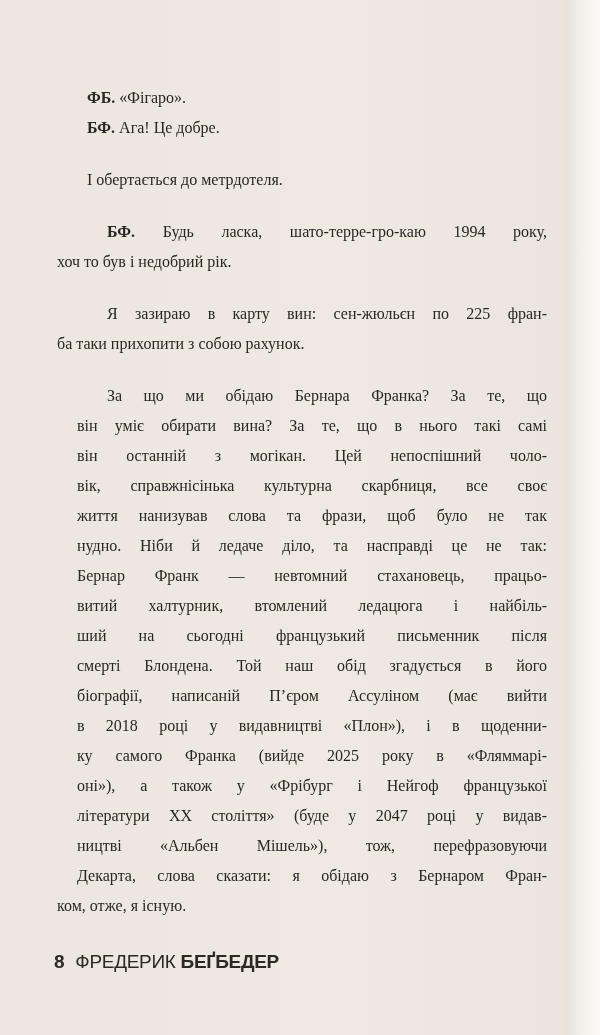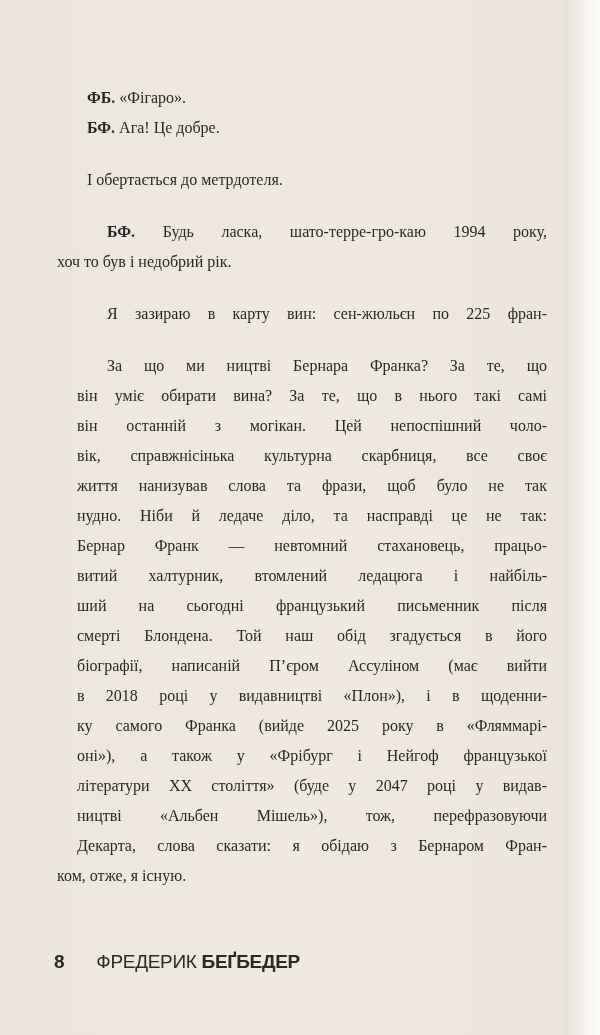--- a/index.html
+++ b/index.html
@@ -26,44 +26,45 @@
     .just { text-align: justify; text-align-last: justify; white-space: normal; margin-left: 20px; }
     .indent { padding-left: 30px; }
     .gap { height: 22px; }
     b { font-weight: bold; }
     .footer {
       position: absolute; left: 54px; top: 951px;
       font-family: "Liberation Sans", "DejaVu Sans", sans-serif;
       font-size: 19px; letter-spacing: -0.3px; color: #2b2826;
     }
     .footer .num { font-weight: bold; margin-right: 6px; }
-    .footer .first { font-weight: normal; margin-left: 21px; }
+    .footer .first { font-weight: normal; }
     .footer .last { font-weight: bold; }
   </style>
 </head>
 <body>
 
 <div class="page"></div>
 <div class="edge"></div>
 
 <div class="text">
   <div class="line indent"><b>ФБ.</b><span> «Фігаро».</span></div>
   <div class="line indent"><b>БФ.</b><span> Ага! Це добре.</span></div>
   <div class="gap"></div>
   <div class="line indent">І обертається до метрдотеля.</div>
   <div class="gap"></div>
   <div class="line just indent"><b>БФ.</b><span> Будь ласка, шато-терре-гро-каю 1994 року,</span></div>
   <div class="line">хоч то був і недобрий рік.</div>
   <div class="gap"></div>
   <div>
     <div class="line just indent">Я зазираю в карту вин: сен-жюльєн по 225 фран-</div>
+    <div class="line">ба таки прихопити з собою рахунок.</div>
   </div>
   <div class="gap"></div>
   <div>
-    <div class="line just indent">За що ми ництві Бернара Франка? За те, що</div>
+    <div class="line just indent">За що ми обідаю Бернара Франка? За те, що</div>
     <div class="line just">він уміє обирати вина? За те, що в нього такі самі</div>
     <div class="line just">він останній з могікан. Цей непоспішний чоло-</div>
     <div class="line just">вік, справжнісінька культурна скарбниця, все своє</div>
     <div class="line just">життя нанизував слова та фрази, щоб було не так</div>
     <div class="line just">нудно. Ніби й ледаче діло, та насправді це не так:</div>
     <div class="line just">Бернар Франк — невтомний стахановець, працьо-</div>
     <div class="line just">витий халтурник, втомлений ледацюга і найбіль-</div>
     <div class="line just">ший на сьогодні французький письменник після</div>
     <div class="line just">смерті Блондена. Той наш обід згадується в його</div>
     <div class="line just">біографії, написаній П’єром Ассуліном (має вийти</div>

